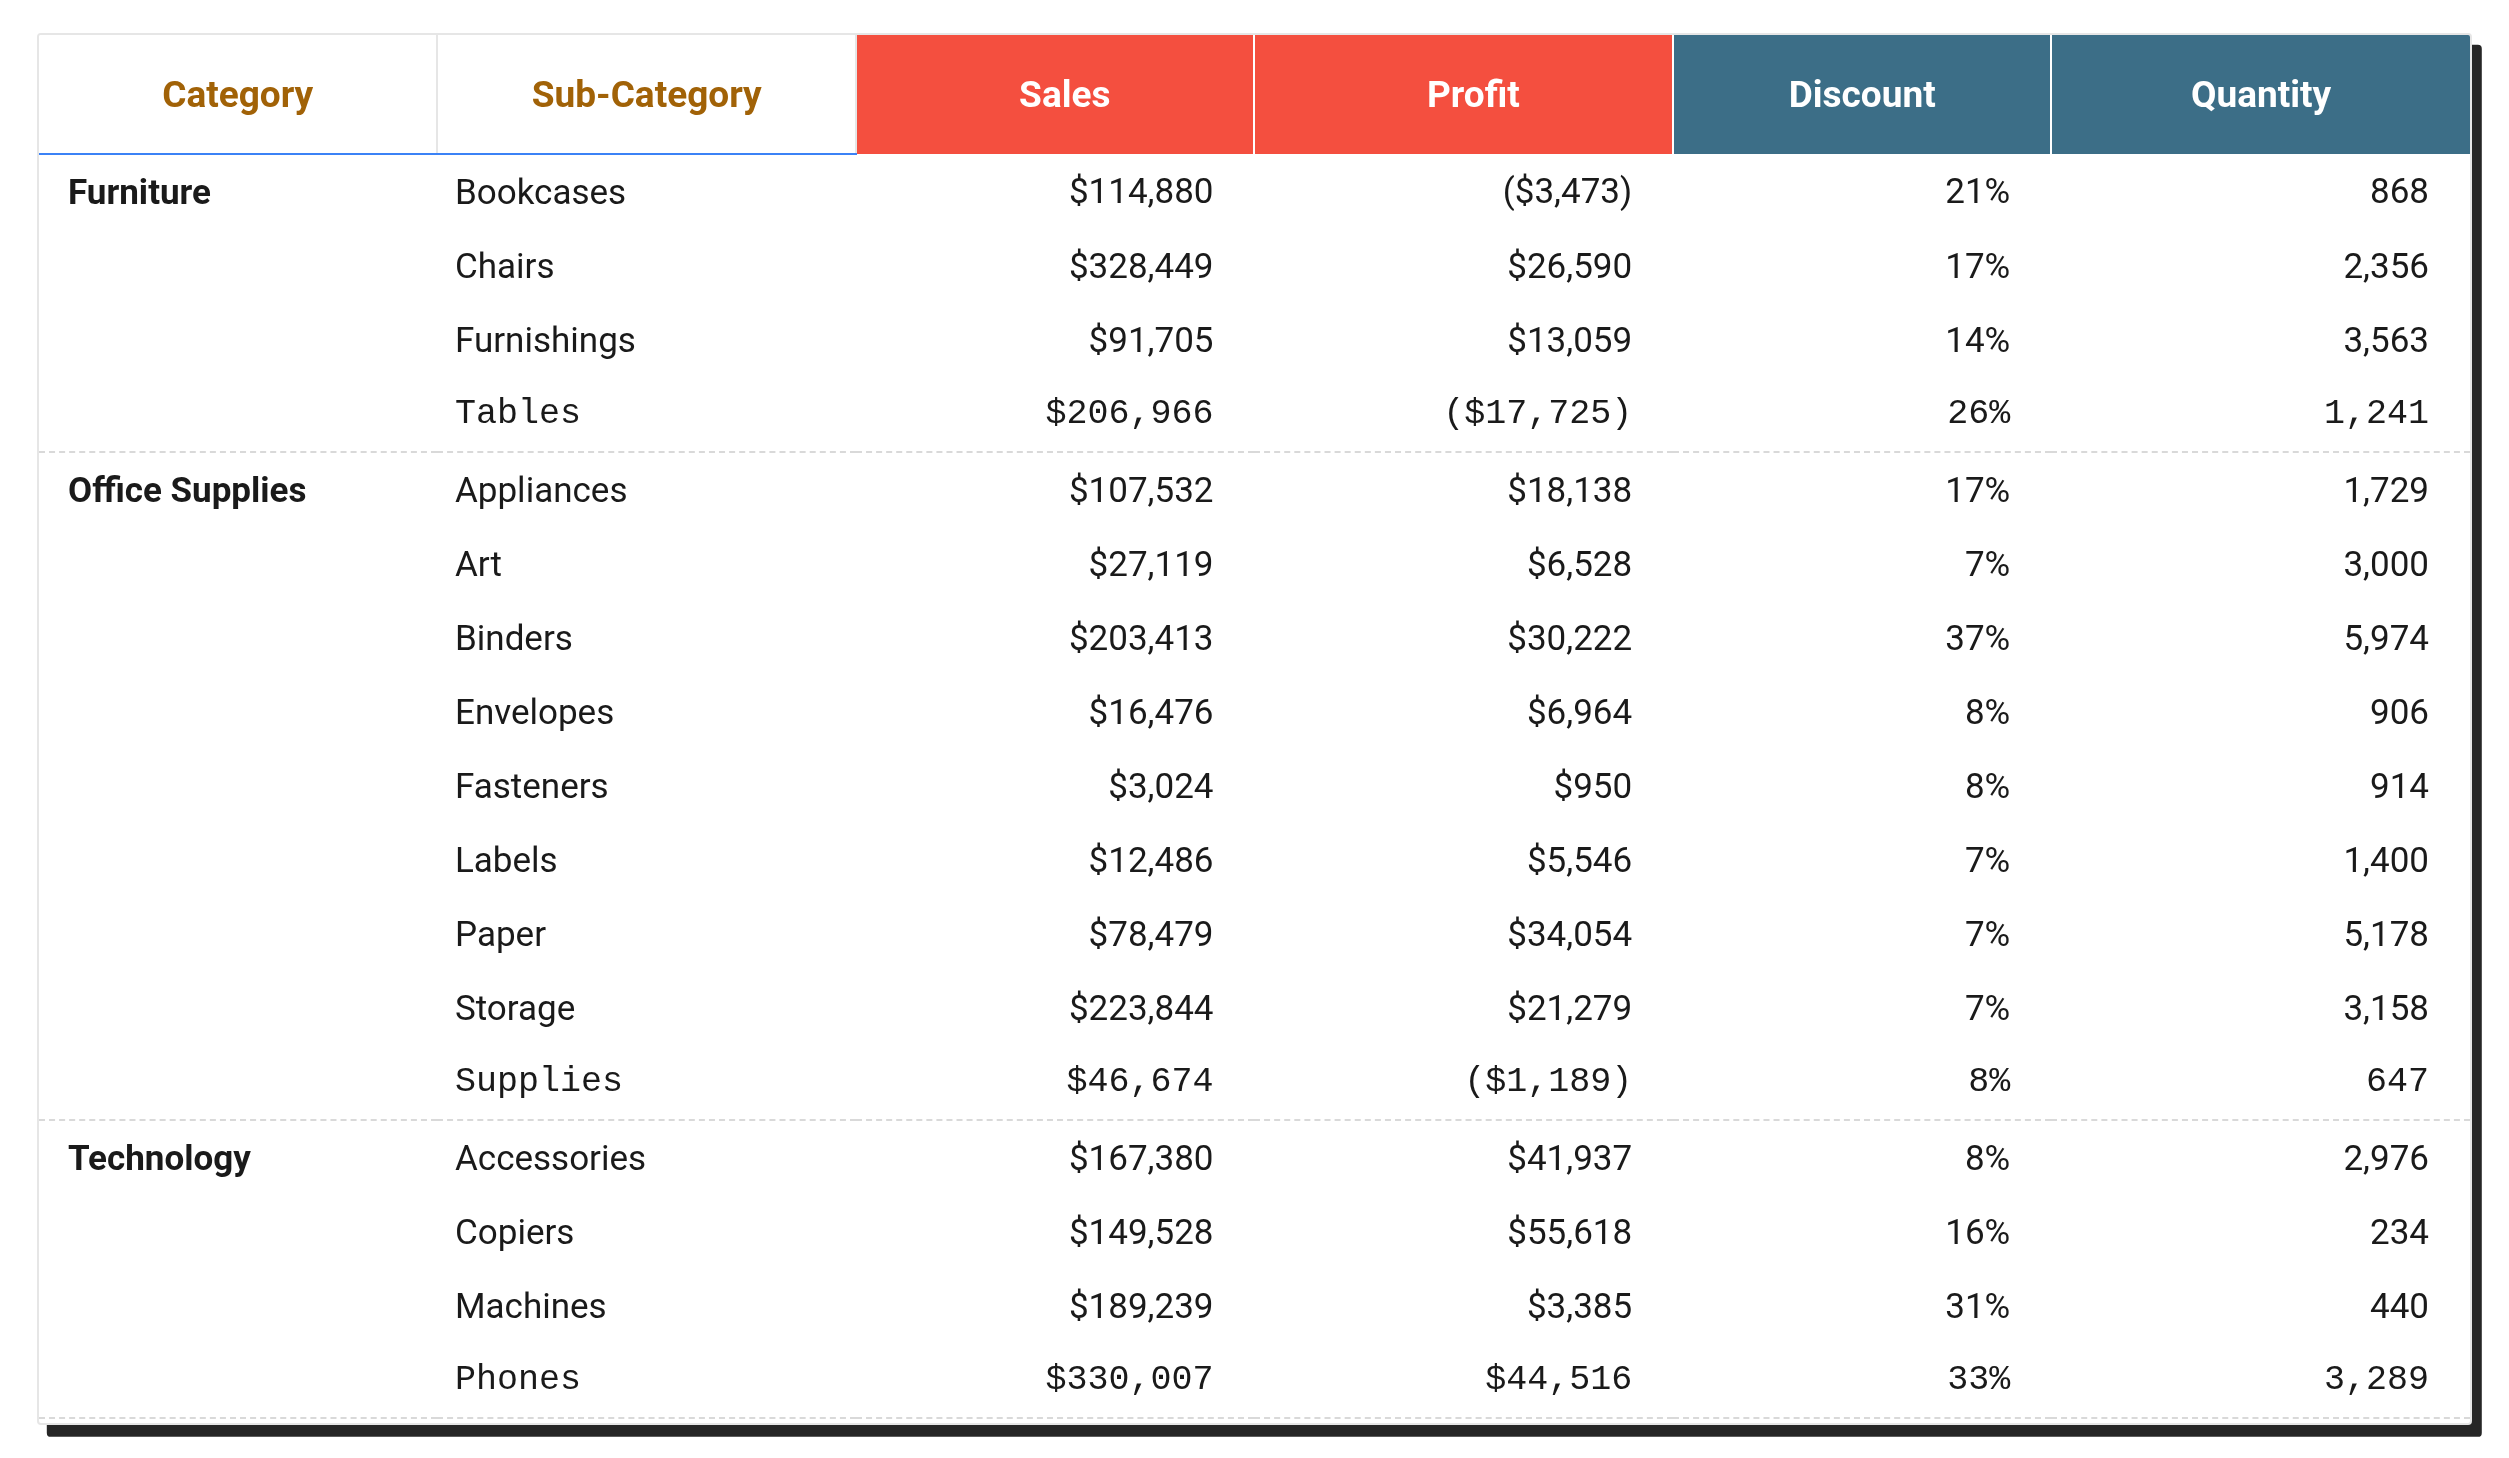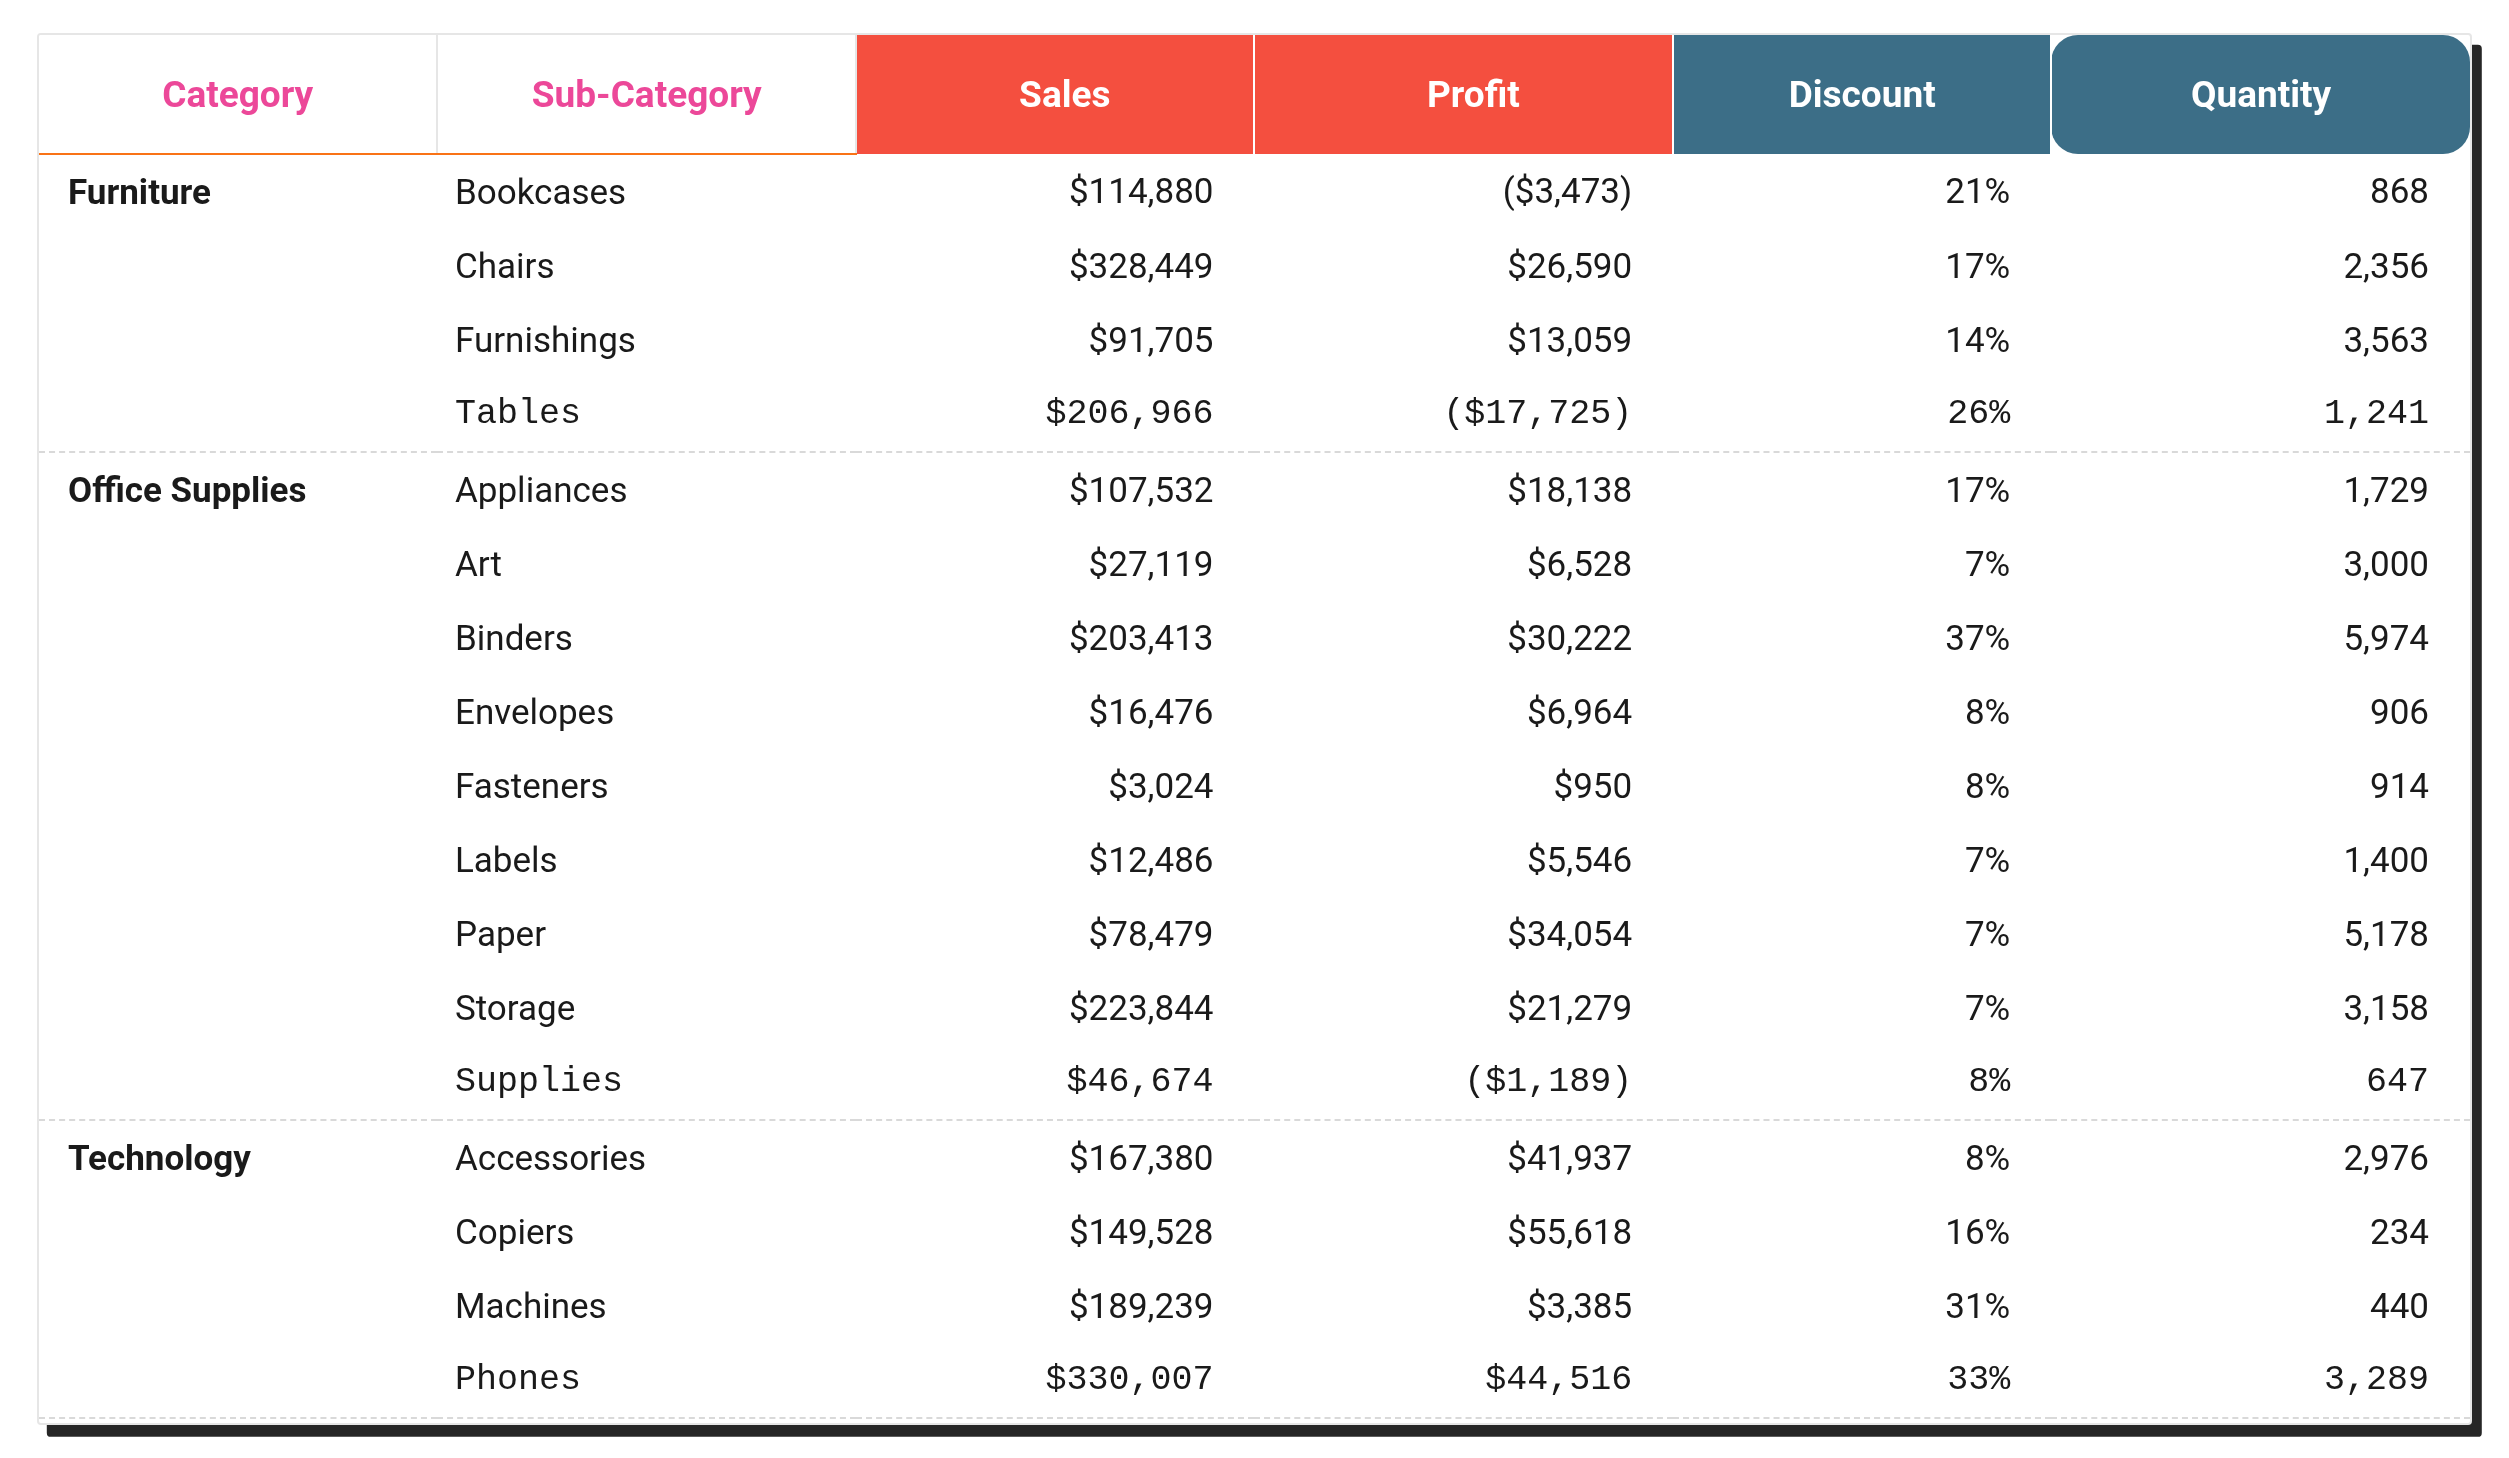--- a/index.html
+++ b/index.html
@@ -2,26 +2,26 @@
 <html><head>
 <meta charset="utf-8">
 <style>
   html,body{margin:0;padding:0;background:#fff;font-family:-apple-system,BlinkMacSystemFont,"Segoe UI",Roboto,"Helvetica Neue",Arial,sans-serif;color:#1a1a1a;}
   .wrap{width:2509px;height:1458px;box-sizing:border-box;padding:33px 37px;}
   .card{position:relative;width:100%;height:100%;border:2px solid #e6e6e6;border-radius:3.9px;background:#fff;box-shadow:9.8px 11.8px 0 0 rgba(0,0,0,0.85);box-sizing:border-box;overflow:hidden;}
 
   table{border-collapse:collapse;width:100%;table-layout:fixed;}
 
   thead th{height:116px;font-size:37px;font-weight:700;text-align:center;vertical-align:middle;}
-  th.dim{background:#fff;color:#ec4899;border-right:2px solid #e6e6e6;border-bottom:2px solid #f97316;}
+  th.dim{background:#fff;color:#a16207;border-right:2px solid #e6e6e6;border-bottom:2px solid #3b82f6;}
   th.dim:first-child{border-left:none;}
   th.m-red{background:#f44f3f;color:#fff;border-right:2px solid #fff;padding-left:20px;}
   th.m-red.last-red{border-right:2px solid #fff;}
   th.m-blue{background:#3c6e87;color:#fff;border-right:2px solid #fff;margin-top:30px;}
-  th.m-blue:last-child{border-right:none;border-radius:27px;}
+  th.m-blue:last-child{border-right:none;}
 
   tbody td{font-size:35px;padding:0 41px;height:74px;vertical-align:middle;white-space:nowrap;}
   td.cat{font-weight:700;text-align:left;padding-left:29px;}
   td.sub{text-align:left;padding-left:17.6px;}
   td.num{text-align:right;}
 
   tr.group-end td{border-bottom:2px dashed #d9d9d9;font-family:Liberation Mono, monospace;}
 
   
   col.c1{width:392px;}

